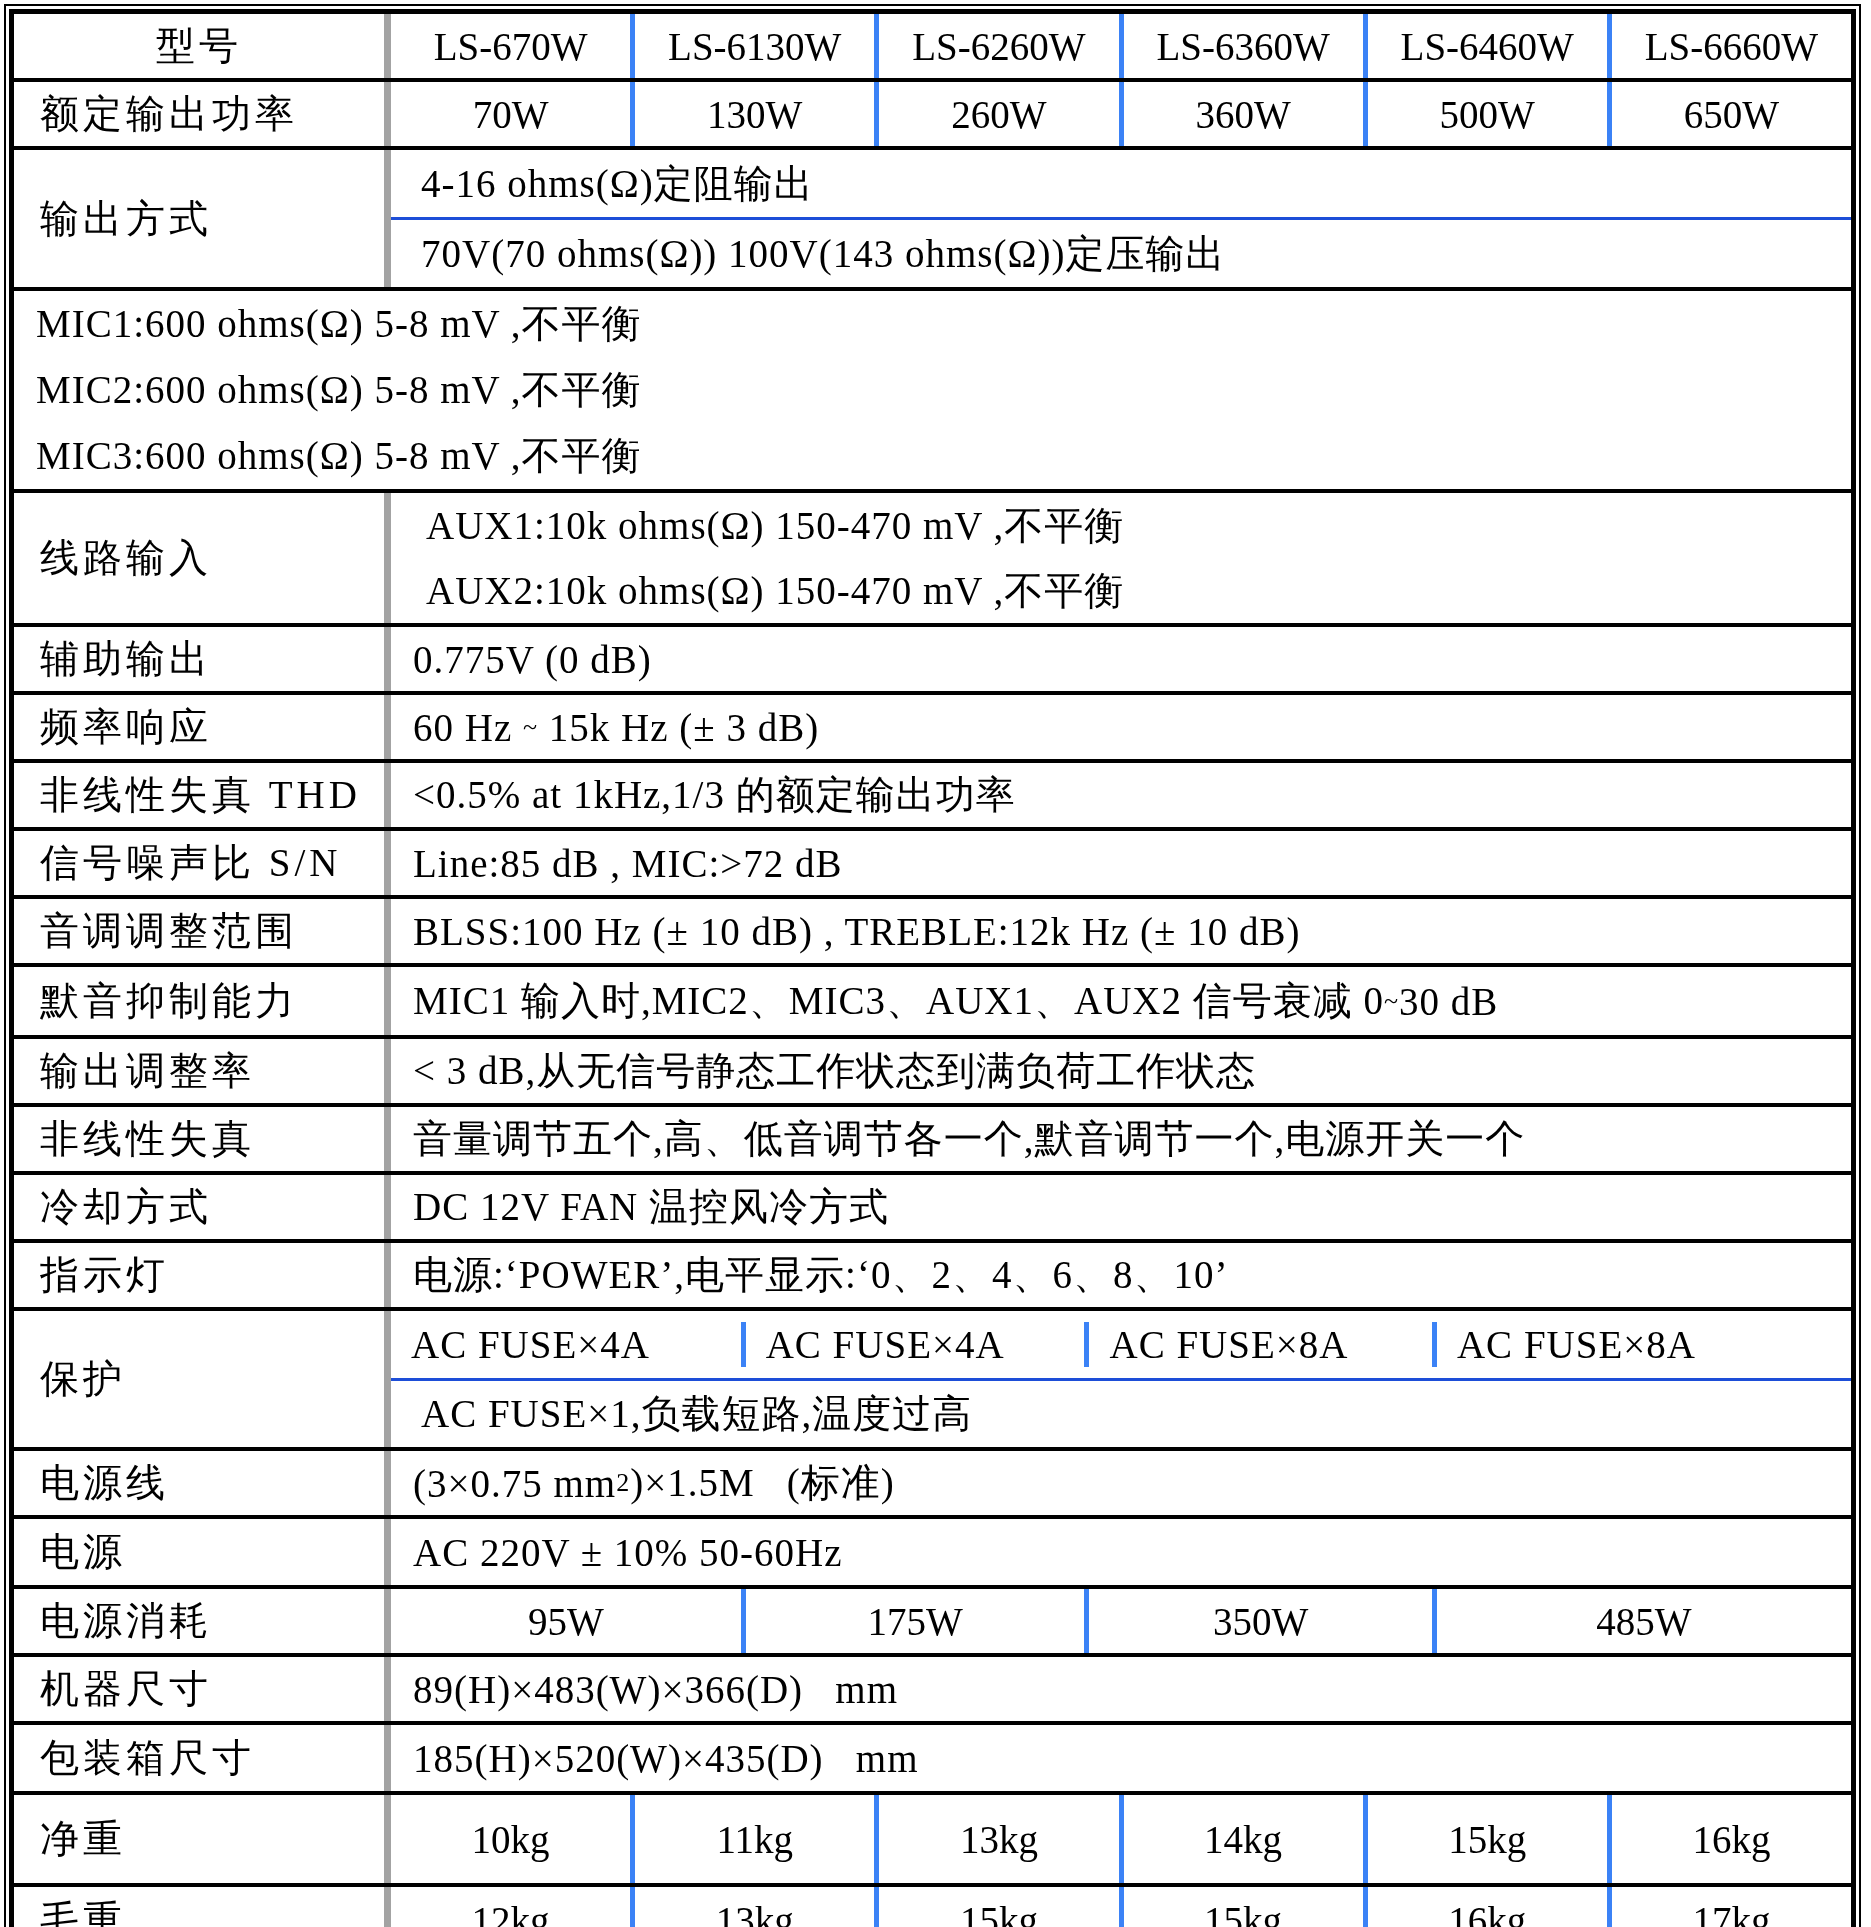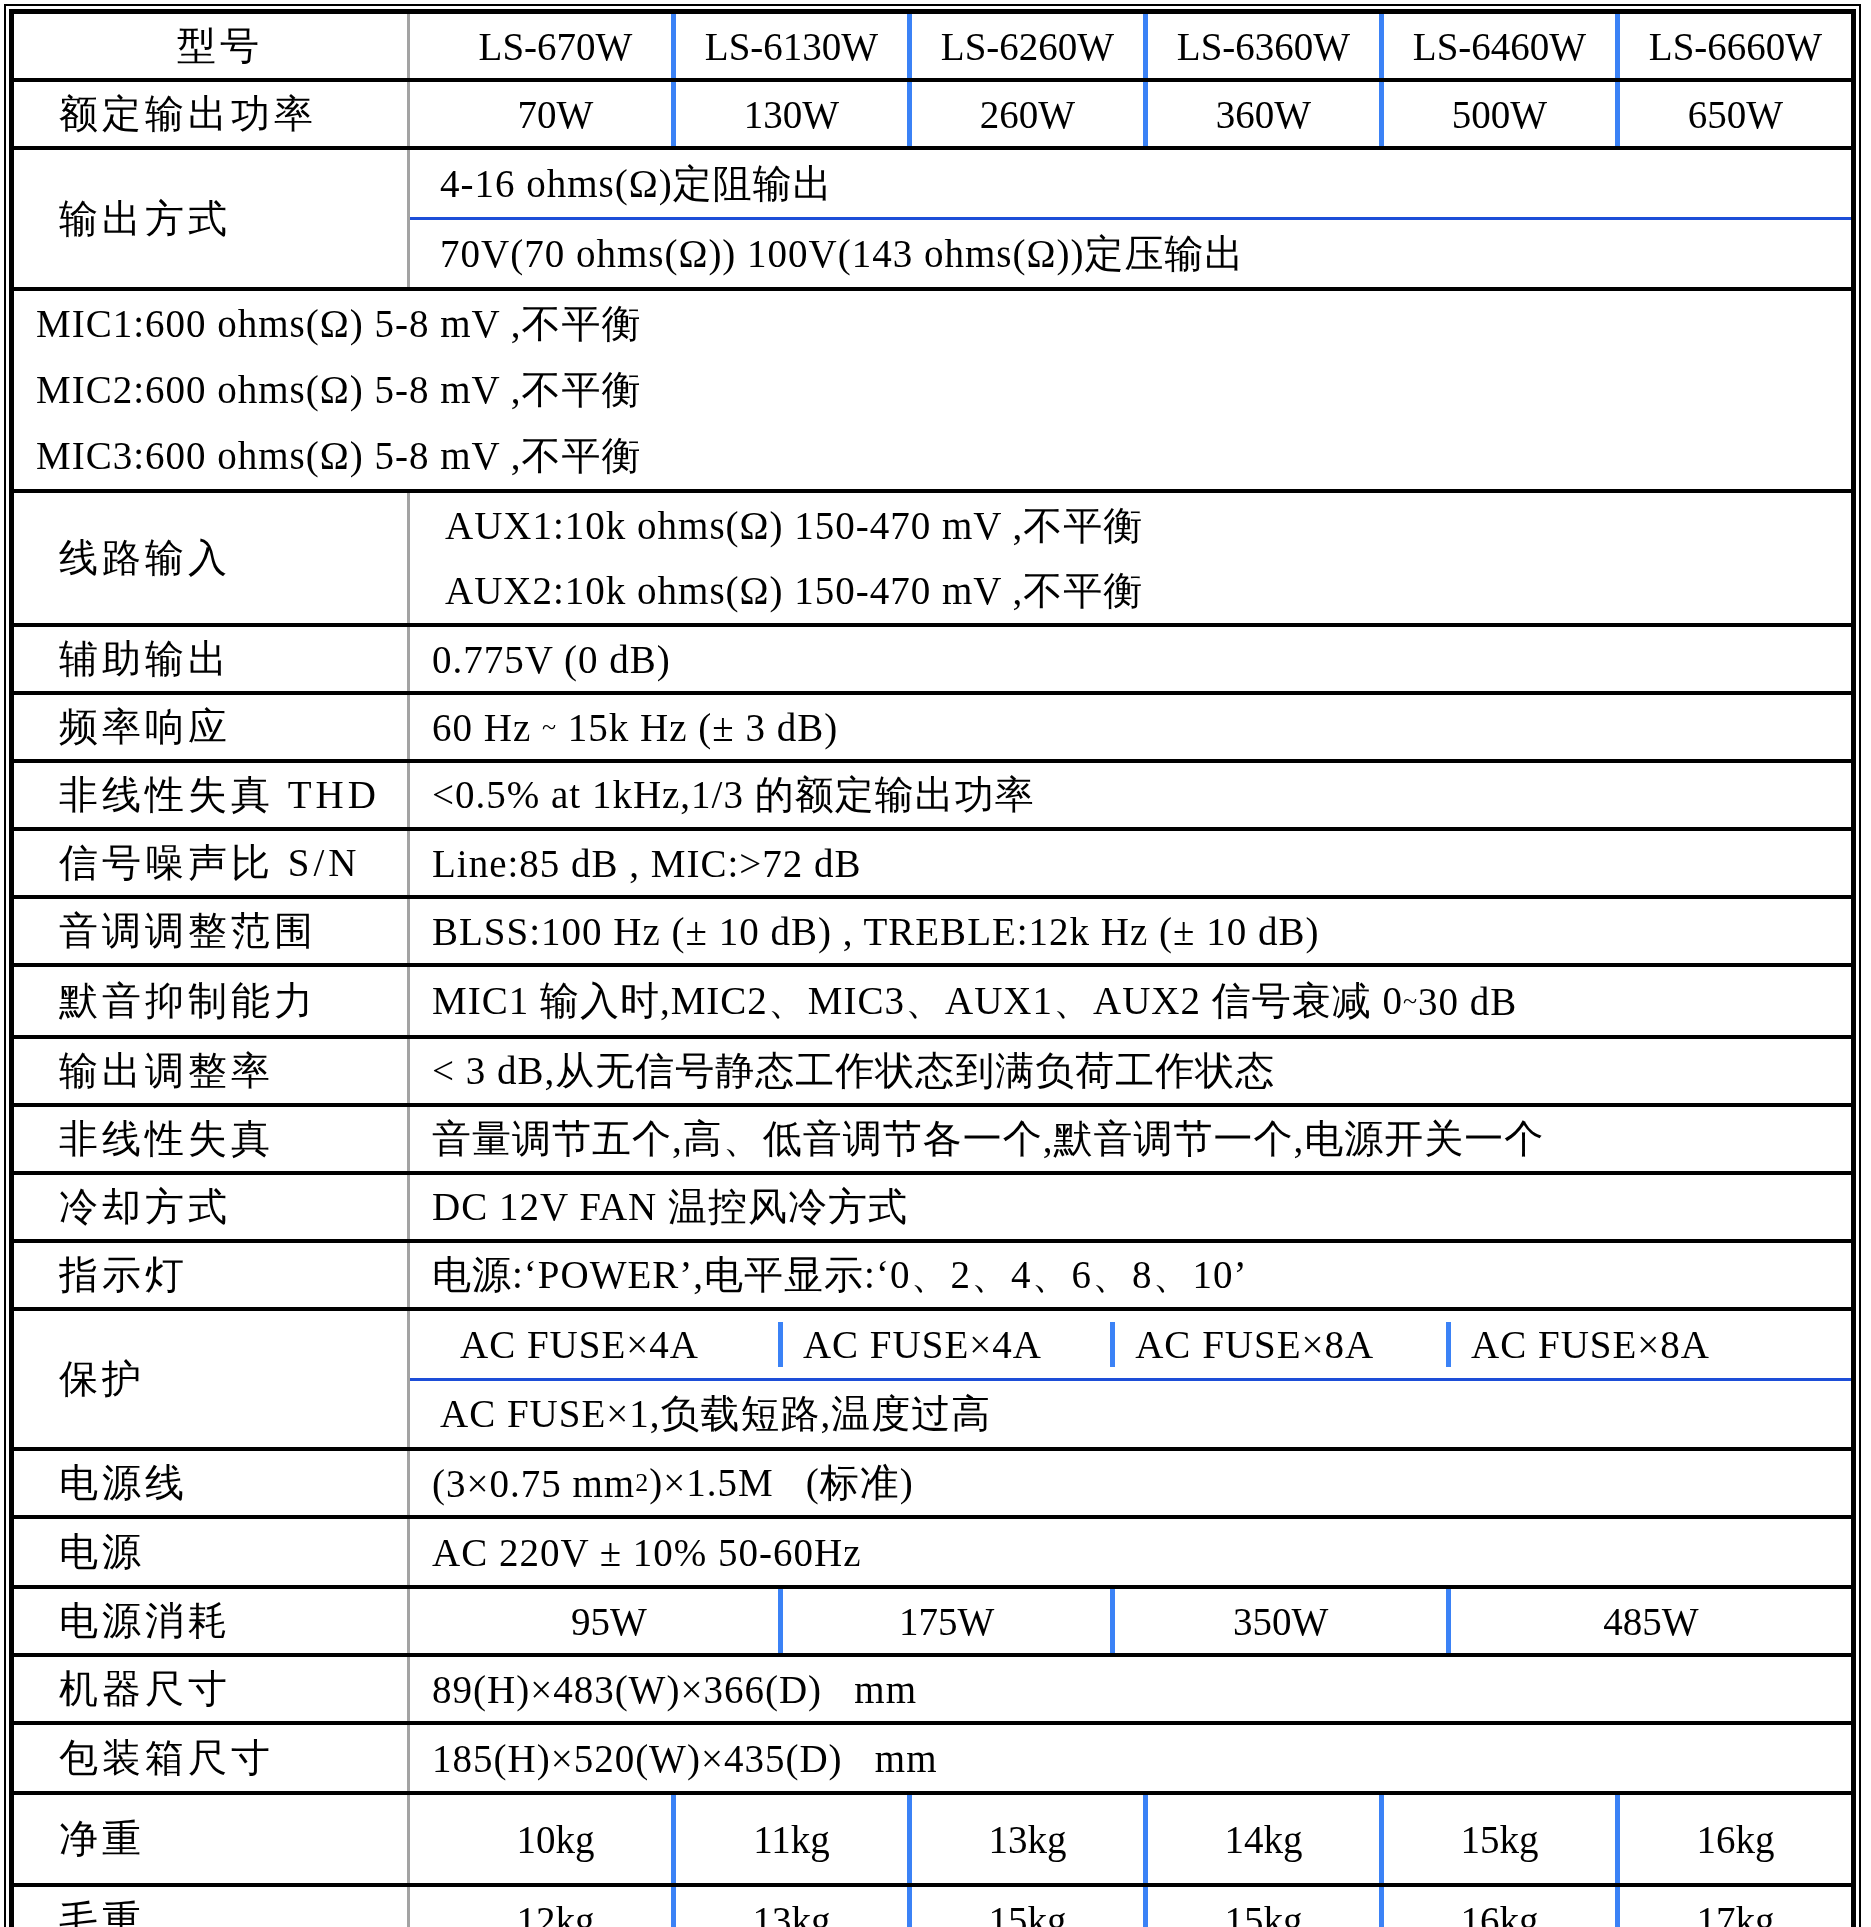--- a/index.html
+++ b/index.html
@@ -41,44 +41,42 @@
   .row:first-child { border-top: none; }
 
   .label {
     flex: 0 0 377px;
     display: flex;
     align-items: center;
     padding-left: 26px;
     box-sizing: border-box;
     font-size: 39px;
     letter-spacing: 4px;
-    border-right: 3px solid #a3a3a3;
-    white-space: pre-wrap;
-    margin-left: 19px;
+    border-right: 7px solid #a3a3a3;
+    white-space: pre-wrap;
   }
   .label.center {
     justify-content: center;
     padding-left: 0;
   }
 
   .content {
     flex: 1 1 auto;
     display: flex;
     align-items: center;
     padding-left: 22px;
     box-sizing: border-box;
     font-size: 39px;
     white-space: pre-wrap;
     letter-spacing: 1px;
   }
   .cells {
     flex: 1 1 auto;
     display: flex;
     align-items: stretch;
-    margin-left: 30px;
   }
   .cell {
     flex: 1 1 0;
     display: flex;
     align-items: center;
     justify-content: center;
     font-size: 39px;
     box-sizing: border-box;
     white-space: pre-wrap;
   }

